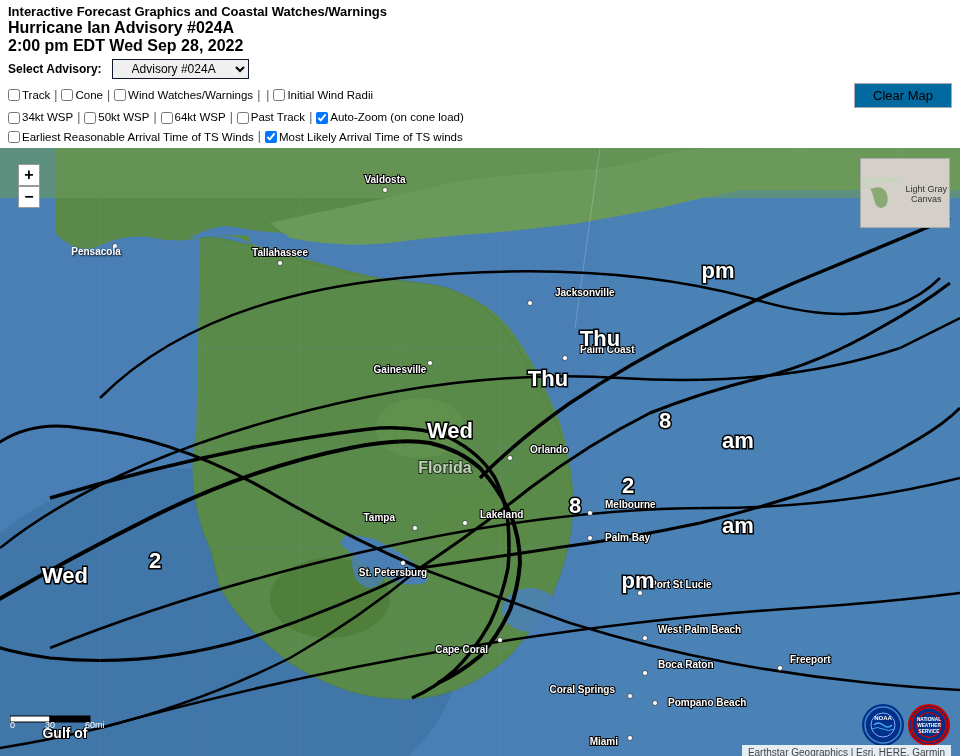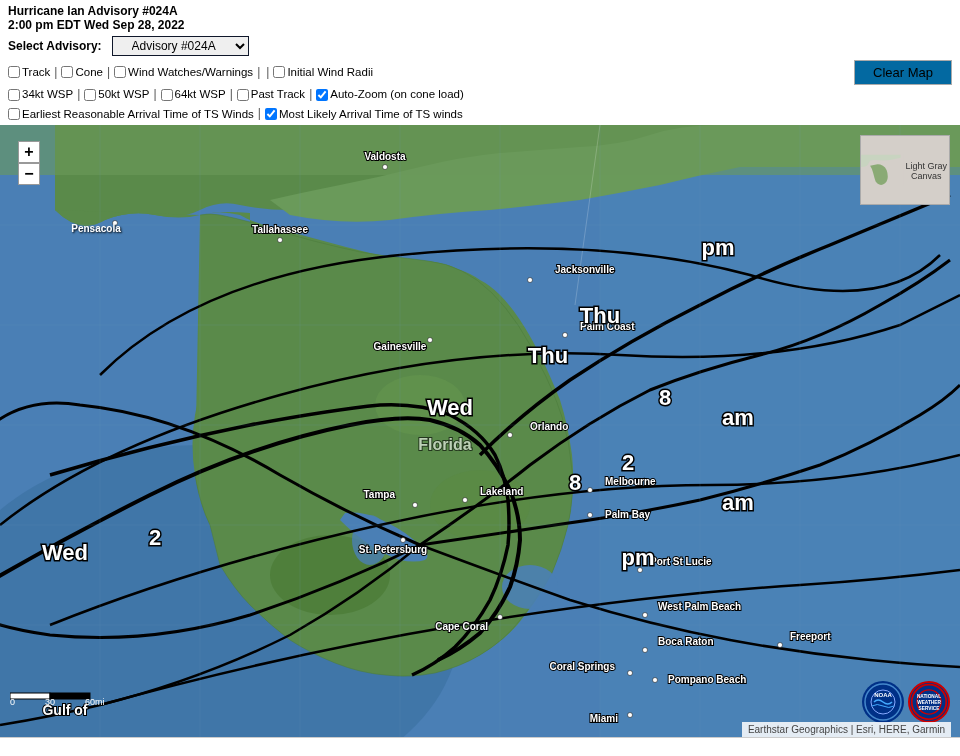--- a/index.html
+++ b/index.html
@@ -1,20 +1,20 @@
 <!DOCTYPE html>
 <html><head>
   <meta charset="utf-8">
   <style>
     * { margin: 0; padding: 0; box-sizing: border-box; }
     body { width: 960px; height: 756px; font-family: Arial, sans-serif; font-size: 12px; background: #fff; overflow: hidden; }
 
     #header { padding: 4px 8px 2px 8px; background: #fff; }
     #header h1 { font-size: 13px; font-weight: bold; color: #000; }
-    #header h2 { font-size: 12px; font-weight: bold; color: #000; }
+    #header h2 { font-size: 16px; font-weight: bold; color: #000; }
 
     #advisory-row { display: flex; align-items: center; gap: 10px; padding: 2px 8px; }
     #advisory-row label { font-size: 12px; font-weight: bold; }
     #advisory-select { font-size: 12px; padding: 1px 15px; border: 1px solid #0f172a; }
 
     #controls { padding: 2px 8px; line-height: 1.6; }
     .control-row { display: flex; align-items: center; flex-wrap: wrap; gap: 2px; }
     .control-item { display: flex; align-items: center; gap: 2px; white-space: nowrap; font-size: 11.5px; }
     .control-item input[type=checkbox] { width: 12px; height: 12px; }
     .separator { color: #555; margin: 0 2px; }
@@ -108,20 +108,21 @@
     #coords-bar {
       height: 22px; background: #fff;
       display: flex; align-items: center; justify-content: center;
       font-size: 12px; border-top: 1px solid #ccc;
     }
   </style>
 </head>
 <body>
 
 <div id="header">
+  <h1>Interactive Forecast Graphics and Coastal Watches/Warnings</h1>
   <h2>Hurricane Ian Advisory #024A</h2>
   <h2>2:00 pm EDT Wed Sep 28, 2022</h2>
 </div>
 
 <div id="advisory-row">
   <label>Select Advisory:</label>
   <select id="advisory-select">
     <option>Advisory #024A</option>
     <option>Advisory #023</option>
     <option>Advisory #022</option>

